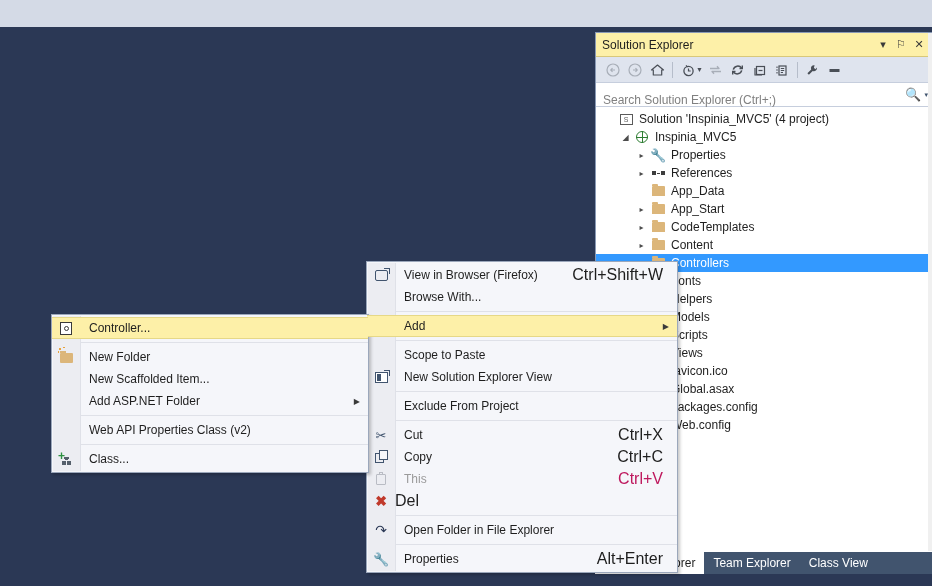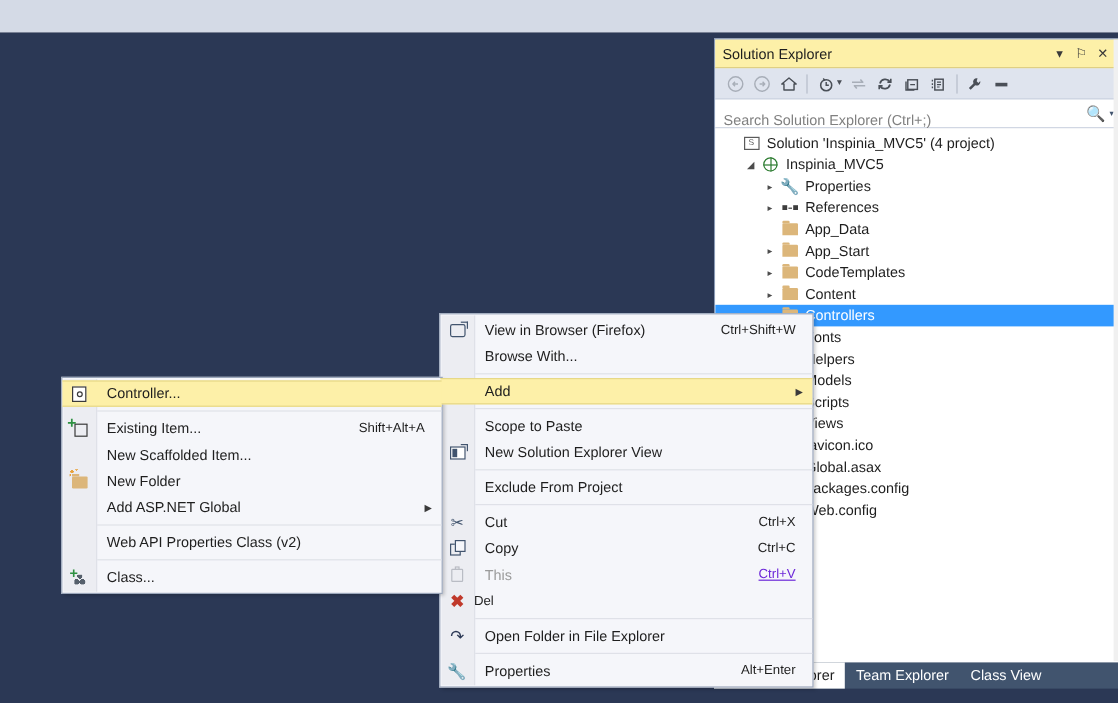--- a/index.html
+++ b/index.html
@@ -304,23 +304,23 @@
     display: flex;
     align-items: center;
     justify-content: center;
     font-size: 12px;
     color: #41546e;
   }
   .mi-label { flex: 1; padding-left: 9px; }
   .mi-shortcut {
     color: #1e1e1e;
     padding-right: 14px;
-    font-size: 11px;
-  }
-  .menu-item.disabled .mi-shortcut { color: #6d28d9; text-decoration: underline; }
+    font-size: 16px;
+  }
+  .menu-item.disabled .mi-shortcut { color: #be185d; }
   .mi-arrow {
     position: absolute;
     right: 8px;
     font-size: 8px;
     color: #3a3a3a;
   }
   .menu-sep {
     height: 1px;
     background: #dfe1e8;
     margin: 3px 0 3px 29px;
@@ -846,38 +846,31 @@
 
 <div class="menu-item highlight">
       <span class="mi-icon">
         <span class="g-controller"></span>
       </span>
       <span class="mi-label">Controller...</span>
     </div>
     <div class="menu-sep"></div>
     <div class="menu-item">
       <span class="mi-icon">
-        <span class="g-existitem"></span>
-      </span>
-      <span class="mi-label">Existing Item...</span>
-      <span class="mi-shortcut">Shift+Alt+A</span>
+        <span class="g-newfolder"></span>
+      </span>
+      <span class="mi-label">New Folder</span>
     </div>
     <div class="menu-item">
       <span class="mi-icon"></span>
       <span class="mi-label">New Scaffolded Item...</span>
     </div>
     <div class="menu-item">
-      <span class="mi-icon">
-        <span class="g-newfolder"></span>
-      </span>
-      <span class="mi-label">New Folder</span>
-    </div>
-    <div class="menu-item">
       <span class="mi-icon"></span>
-      <span class="mi-label">Add ASP.NET Global</span>
+      <span class="mi-label">Add ASP.NET Folder</span>
       <span class="mi-arrow">▶</span>
     </div>
     <div class="menu-sep"></div>
     <div class="menu-item">
       <span class="mi-icon"></span>
       <span class="mi-label">Web API Properties Class (v2)</span>
     </div>
     <div class="menu-sep"></div>
     <div class="menu-item">
       <span class="mi-icon">

